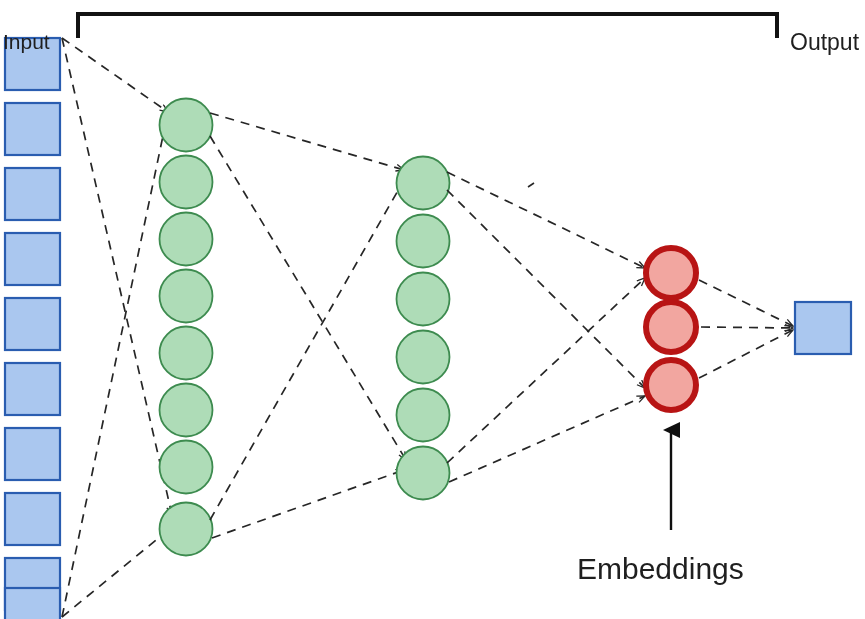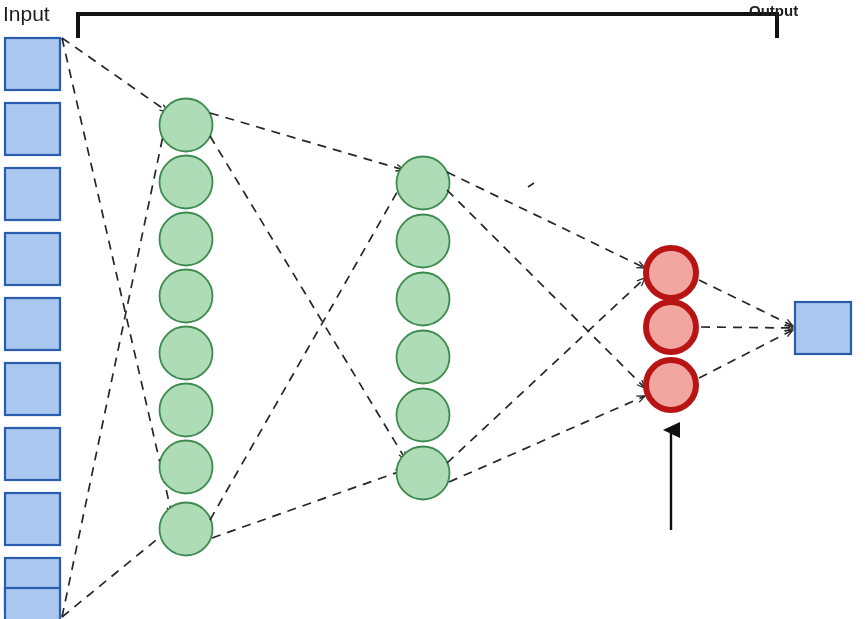--- a/index.html
+++ b/index.html
@@ -23,31 +23,31 @@
     left: 0;
     top: 0;
     width: 865px;
     height: 619px;
   }
   .lbl {
     position: absolute;
     color: #1f1f1f;
     white-space: nowrap;
     line-height: 1;
+    margin-top: 28px;
   }
   #label-input {
     left: 3px;
     top: 3px;
     font-size: 21px;
   }
   #label-output {
-    left: 749px;
+    left: 790px;
     top: 3px;
-    font-size: 15px;
-    font-weight: bold;
+    font-size: 23px;
   }
   #label-hidden {
     left: 352px;
     top: 4px;
     font-size: 21px;
     background: #ffffff;
     padding: 0 3px;
   }
   #label-embeddings {
     left: 577px;
@@ -151,14 +151,15 @@
     <g>
       <line x1="671" y1="530" x2="671" y2="430" stroke="#0f0f0f" stroke-width="2.4" marker-end="url(#arrow-solid)"></line>
     </g>
   </svg>
 
   <div class="lbl" id="label-input">Input</div>
 
 
   <div class="lbl" id="label-output">Output</div>
 
+  <div class="lbl" id="label-embeddings">Embeddings</div>
 
 </div>
 
 </body></html>

